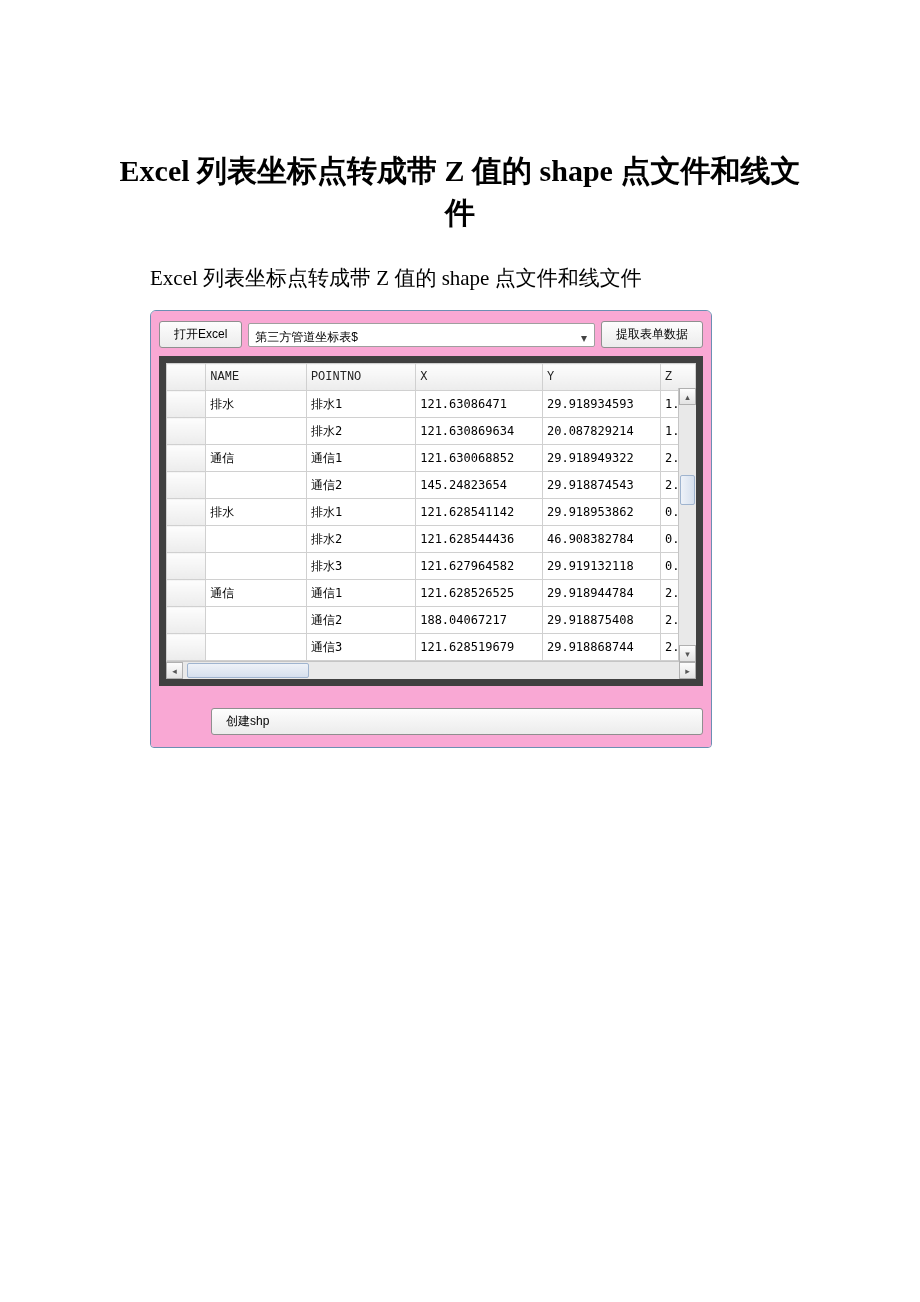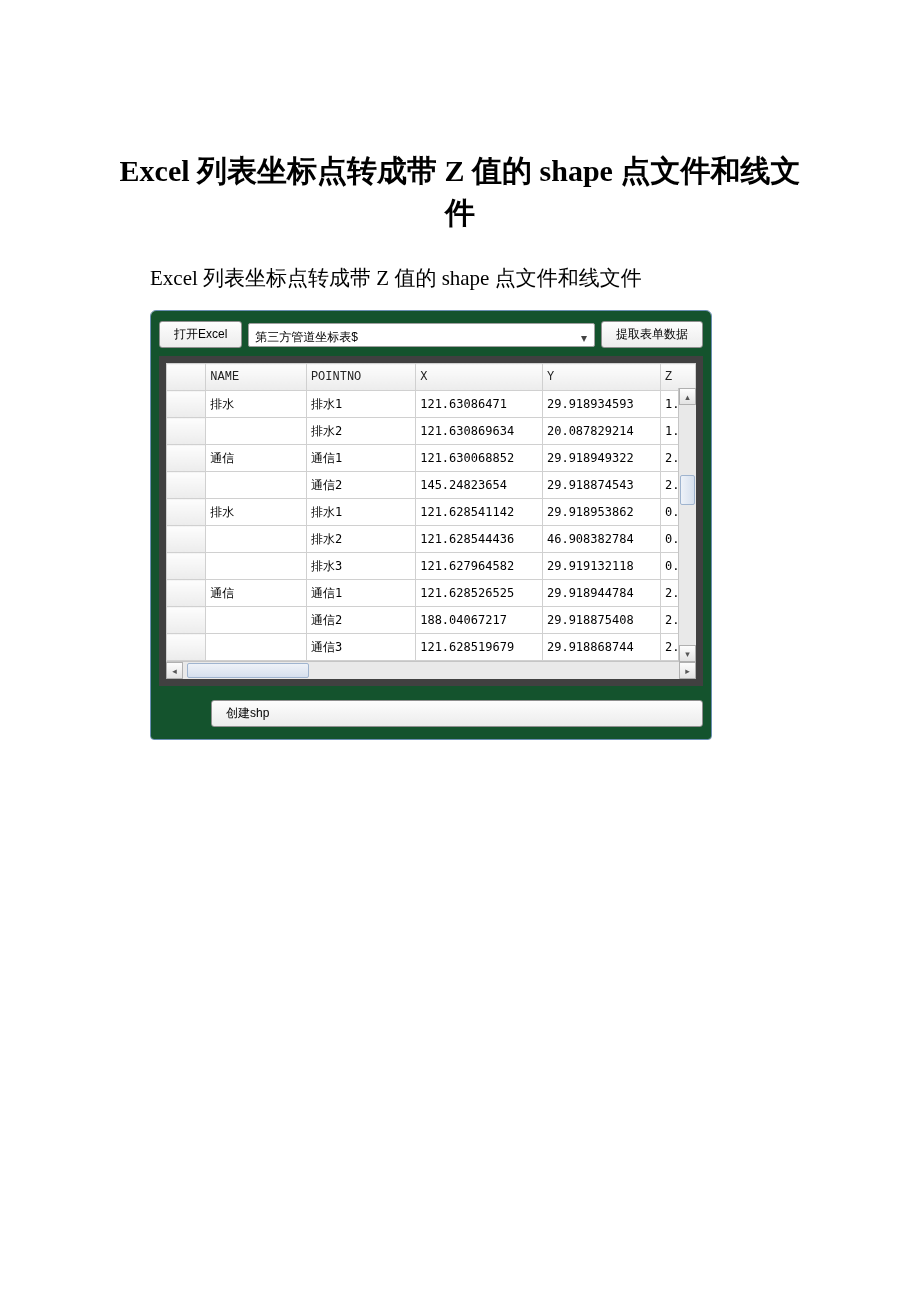--- a/index.html
+++ b/index.html
@@ -78,21 +78,21 @@
     align-items: center;
     justify-content: center;
   }
   .titlebar .win-buttons .wbtn:last-child {
     border-bottom-right-radius: 3px;
     border-right: none;
     border-top-right-radius: 0;
   }
   .client {
     padding: 10px 8px 12px 8px;
-    background: #14532d;
+    background: #f9a8d4;
   }
   .toolbar {
     display: flex;
     align-items: center;
     gap: 6px;
     margin-bottom: 8px;
   }
   .btn {
     font-family: "SimSun", Arial, sans-serif;
     font-size: 12px;
@@ -220,21 +220,21 @@
   .hscroll .thumb {
     position: absolute;
     top: 1px; bottom: 1px;
     left: 4px;
     width: 120px;
     background: linear-gradient(to bottom,#eef2f8,#d6e0ee);
     border: 1px solid #9fb4cf;
     border-radius: 2px;
   }
   .bottom-bar {
-    margin-top: 14px;
+    margin-top: 22px;
     padding-left: 52px;
   }
   .watermark {
     position: absolute;
     left: 85px;
     top: 300px;
     font-family: Arial, sans-serif;
     font-size: 42px;
     font-weight: bold;
     letter-spacing: 1px;

